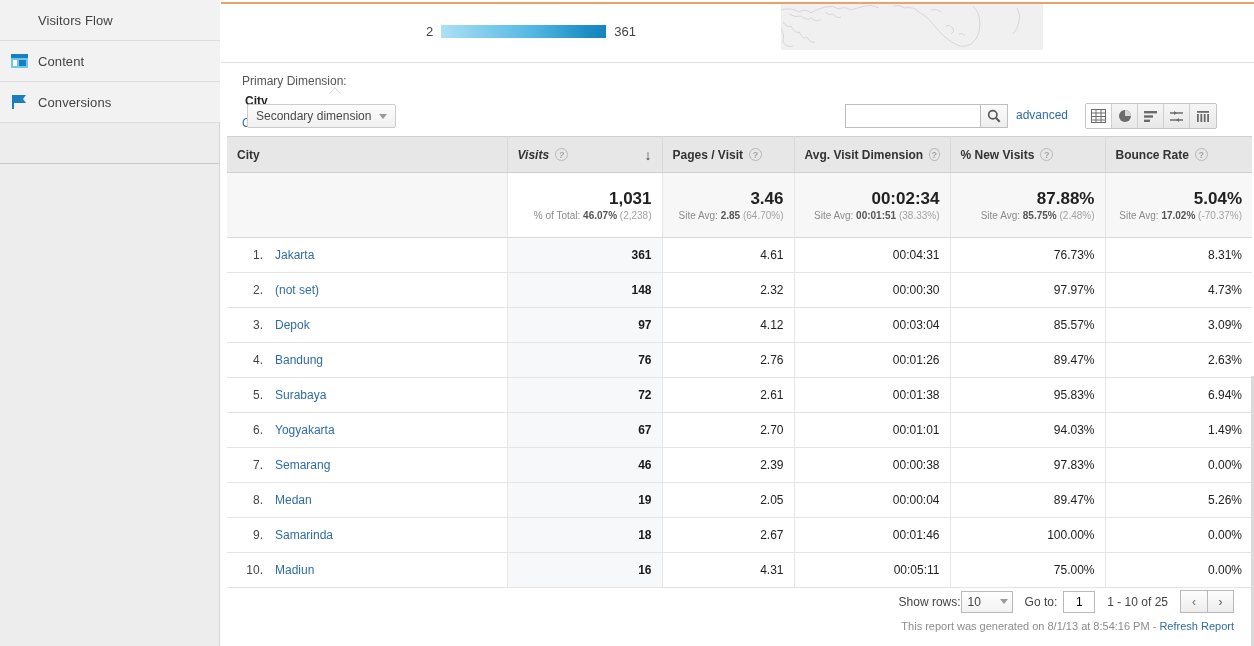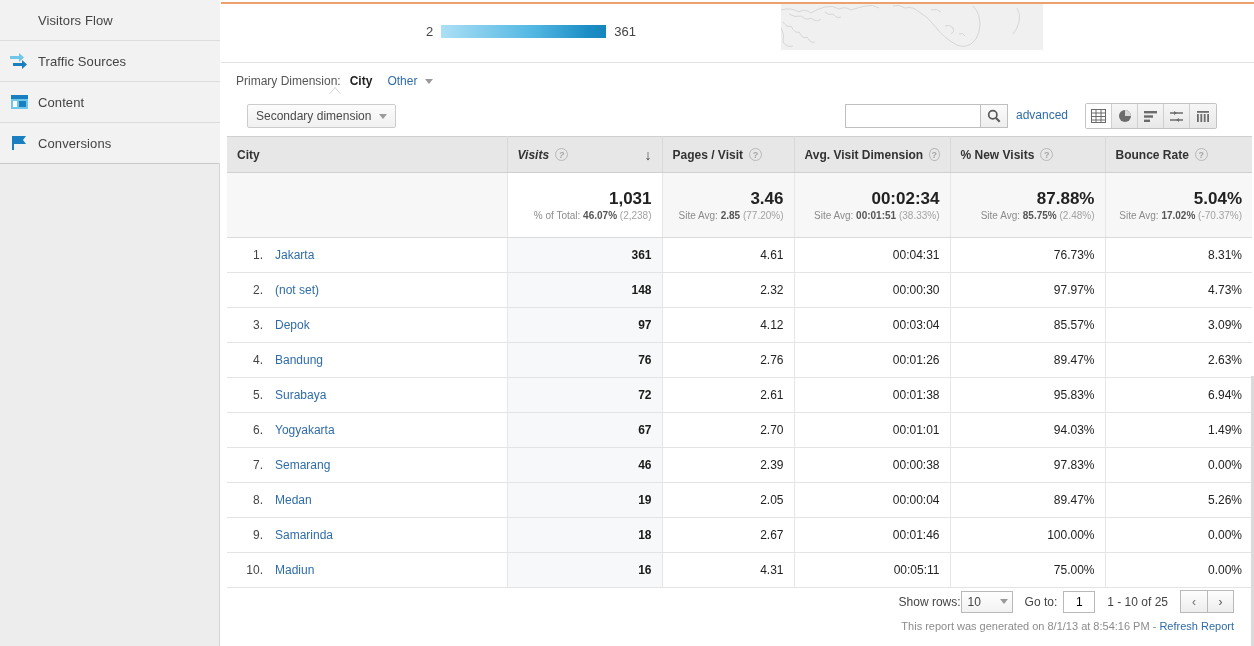--- a/index.html
+++ b/index.html
@@ -84,20 +84,21 @@
   #legend-sep {
     position: absolute; left: 0; top: 62px; width: 1033px;
     border-top: 1px solid #e2e2e2;
   }
 
   
   #dim-bar {
     position: absolute; left: 15px; top: 74px;
     display: flex; align-items: baseline; gap: 6px;
     font-size: 12px;
+    flex-direction: column;
   }
   #dim-bar .pd-label { color: #555; }
   #dim-bar .pd-active {
     color: #222; font-weight: bold;
     padding: 0 3px 2px 3px;
     position: relative;
   }
   #dim-bar .pd-other { color: #2f6ca8; cursor: pointer; margin-left: 6px; }
   .caret-dn {
     display: inline-block;
@@ -337,29 +338,20 @@
 <div id="app">
 
   <div id="sidebar">
     <div id="sidebar-inner">
 
       <div class="nav-item first">
         <span class="nav-icon"></span>
         <span class="nav-label">Visitors Flow</span>
       </div>
 
-      <div class="nav-item">
-        <span class="nav-icon">
-          <svg width="26" height="20" viewBox="0 0 26 20">
-            <path d="M2 5 L11 5 L11 2 L16 6.5 L11 11 L11 8 L2 8 Z" fill="#6ec6e8"></path>
-            <path d="M5 12 L14 12 L14 9 L19 13.5 L14 18 L14 15 L5 15 Z" fill="#1a7fc1"></path>
-          </svg>
-        </span>
-        <span class="nav-label">Traffic Sources</span>
-      </div>
 
       <div class="nav-item">
         <span class="nav-icon">
           <svg width="26" height="20" viewBox="0 0 26 20">
             <rect x="3" y="3" width="17" height="14" fill="#6ec6e8"></rect>
             <rect x="3" y="3" width="17" height="4" fill="#1a7fc1"></rect>
             <rect x="5" y="9" width="4" height="6" fill="#ffffff"></rect>
             <rect x="11" y="9" width="7" height="6" fill="#1a7fc1"></rect>
           </svg>
         </span>
@@ -541,21 +533,21 @@
                 <span>% of Total:</span>
                 <b>46.07%</b>
                 <span class="paren">(2,238)</span>
               </div>
             </td>
             <td>
               <div class="sum-big">3.46</div>
               <div class="sum-sub">
                 <span>Site Avg:</span>
                 <b>2.85</b>
-                <span class="paren">(77.20%)</span>
+                <span class="paren">(64.70%)</span>
               </div>
             </td>
             <td>
               <div class="sum-big">00:02:34</div>
               <div class="sum-sub">
                 <span>Site Avg:</span>
                 <b>00:01:51</b>
                 <span class="paren">(38.33%)</span>
               </div>
             </td>

